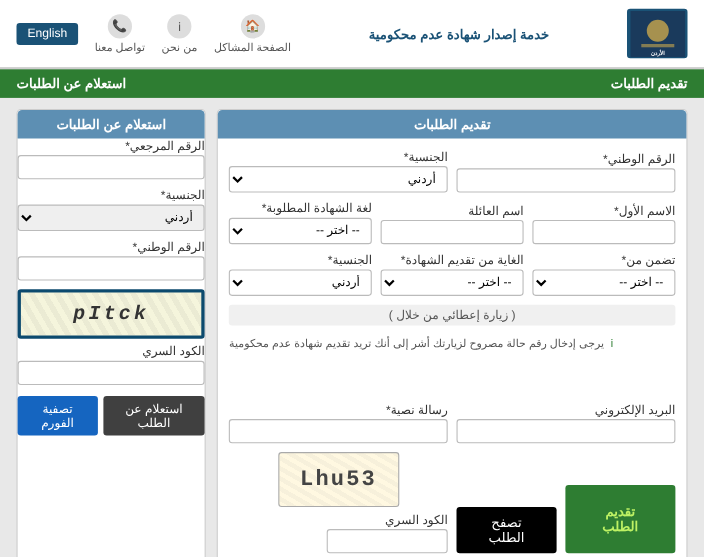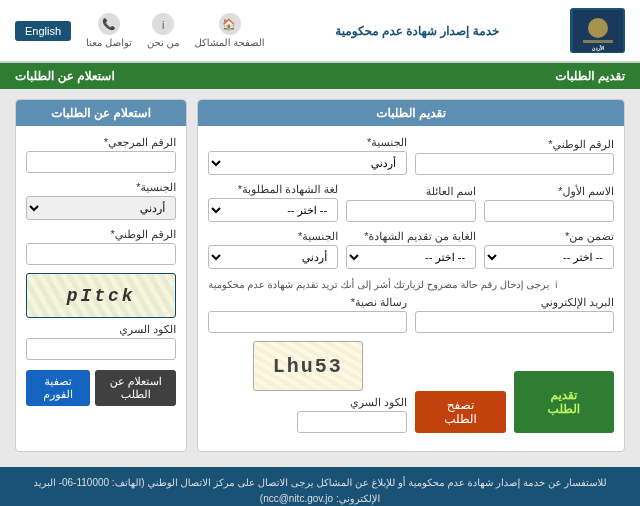--- a/index.html
+++ b/index.html
@@ -131,21 +131,20 @@
     .status-panel-header {
       background: #5d8fb3;
       color: #fff;
       padding: 6px 10px;
       font-size: 12px;
       font-weight: bold;
       border-radius: 4px 4px 0 0;
       text-align: center;
     }
     .status-body {
-      padding: 10px;
     }
     .status-field {
       margin-bottom: 8px;
     }
     .status-field label {
       display: block;
       font-size: 11px;
       color: #333;
       margin-bottom: 2px;
       text-align: right;
@@ -216,20 +215,21 @@
 
     
     .email-row {
       display: flex;
       gap: 8px;
       margin-bottom: 8px;
       direction: rtl;
     }
     .email-field {
       flex: 1;
+      margin-top: 43px;
     }
     .email-field label {
       display: block;
       font-size: 11px;
       color: #333;
       margin-bottom: 2px;
       text-align: right;
     }
     .email-field input {
       width: 100%;
@@ -286,21 +286,21 @@
       background: #2e7d32;
       color: #bef264;
       border: none;
       padding: 17px 20px;
       border-radius: 3px;
       font-size: 12px;
       cursor: pointer;
       font-weight: bold;
     }
     .reset-btn {
-      background: #c2410c;
+      background: #000000;
       color: #fff;
       border: none;
       padding: 7px 15px;
       border-radius: 3px;
       font-size: 12px;
       cursor: pointer;
     }
 
     
     .panel-btn-row {
@@ -326,21 +326,21 @@
       border-radius: 3px;
       font-size: 11px;
       cursor: pointer;
     }
 
     
     .status-captcha {
       width: 100%;
       height: 45px;
       background: #f5f5dc;
-      border: 1px solid #0c4a6e;
+      border: 3px solid #0c4a6e;
       border-radius: 3px;
       display: flex;
       align-items: center;
       justify-content: center;
       font-family: 'Courier New', monospace;
       font-size: 18px;
       font-weight: bold;
       color: #333;
       letter-spacing: 3px;
       position: relative;
@@ -484,20 +484,21 @@
           </select>
         </div>
         <div class="form-field">
           <label>الجنسية*</label>
           <select>
             <option>أردني</option>
           </select>
         </div>
       </div>
 
+      <div class="section-divider">( زيارة إعطائي من خلال )</div>
 
       <div class="info-text">
         <span class="info-icon">ℹ</span>
         <span>يرجى إدخال رقم حالة مصروح لزيارتك أشر إلى أنك تريد تقديم شهادة عدم محكومية</span>
       </div>
 
       <div class="email-row">
         <div class="email-field">
           <label>البريد الإلكتروني</label>
           <input type="text" value="" style="">

